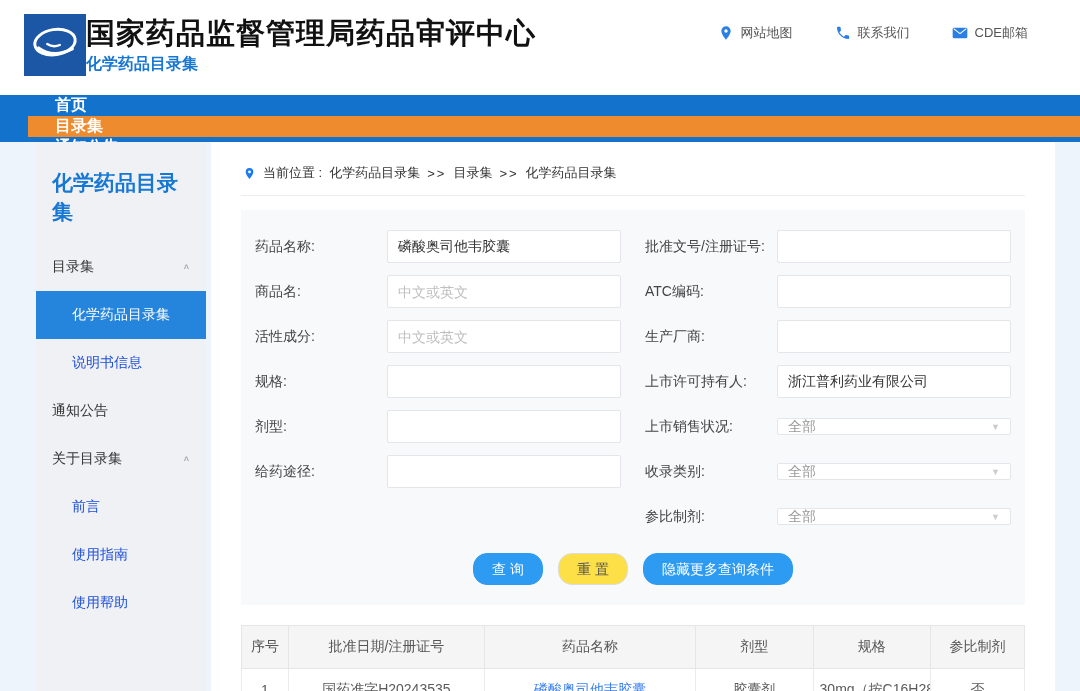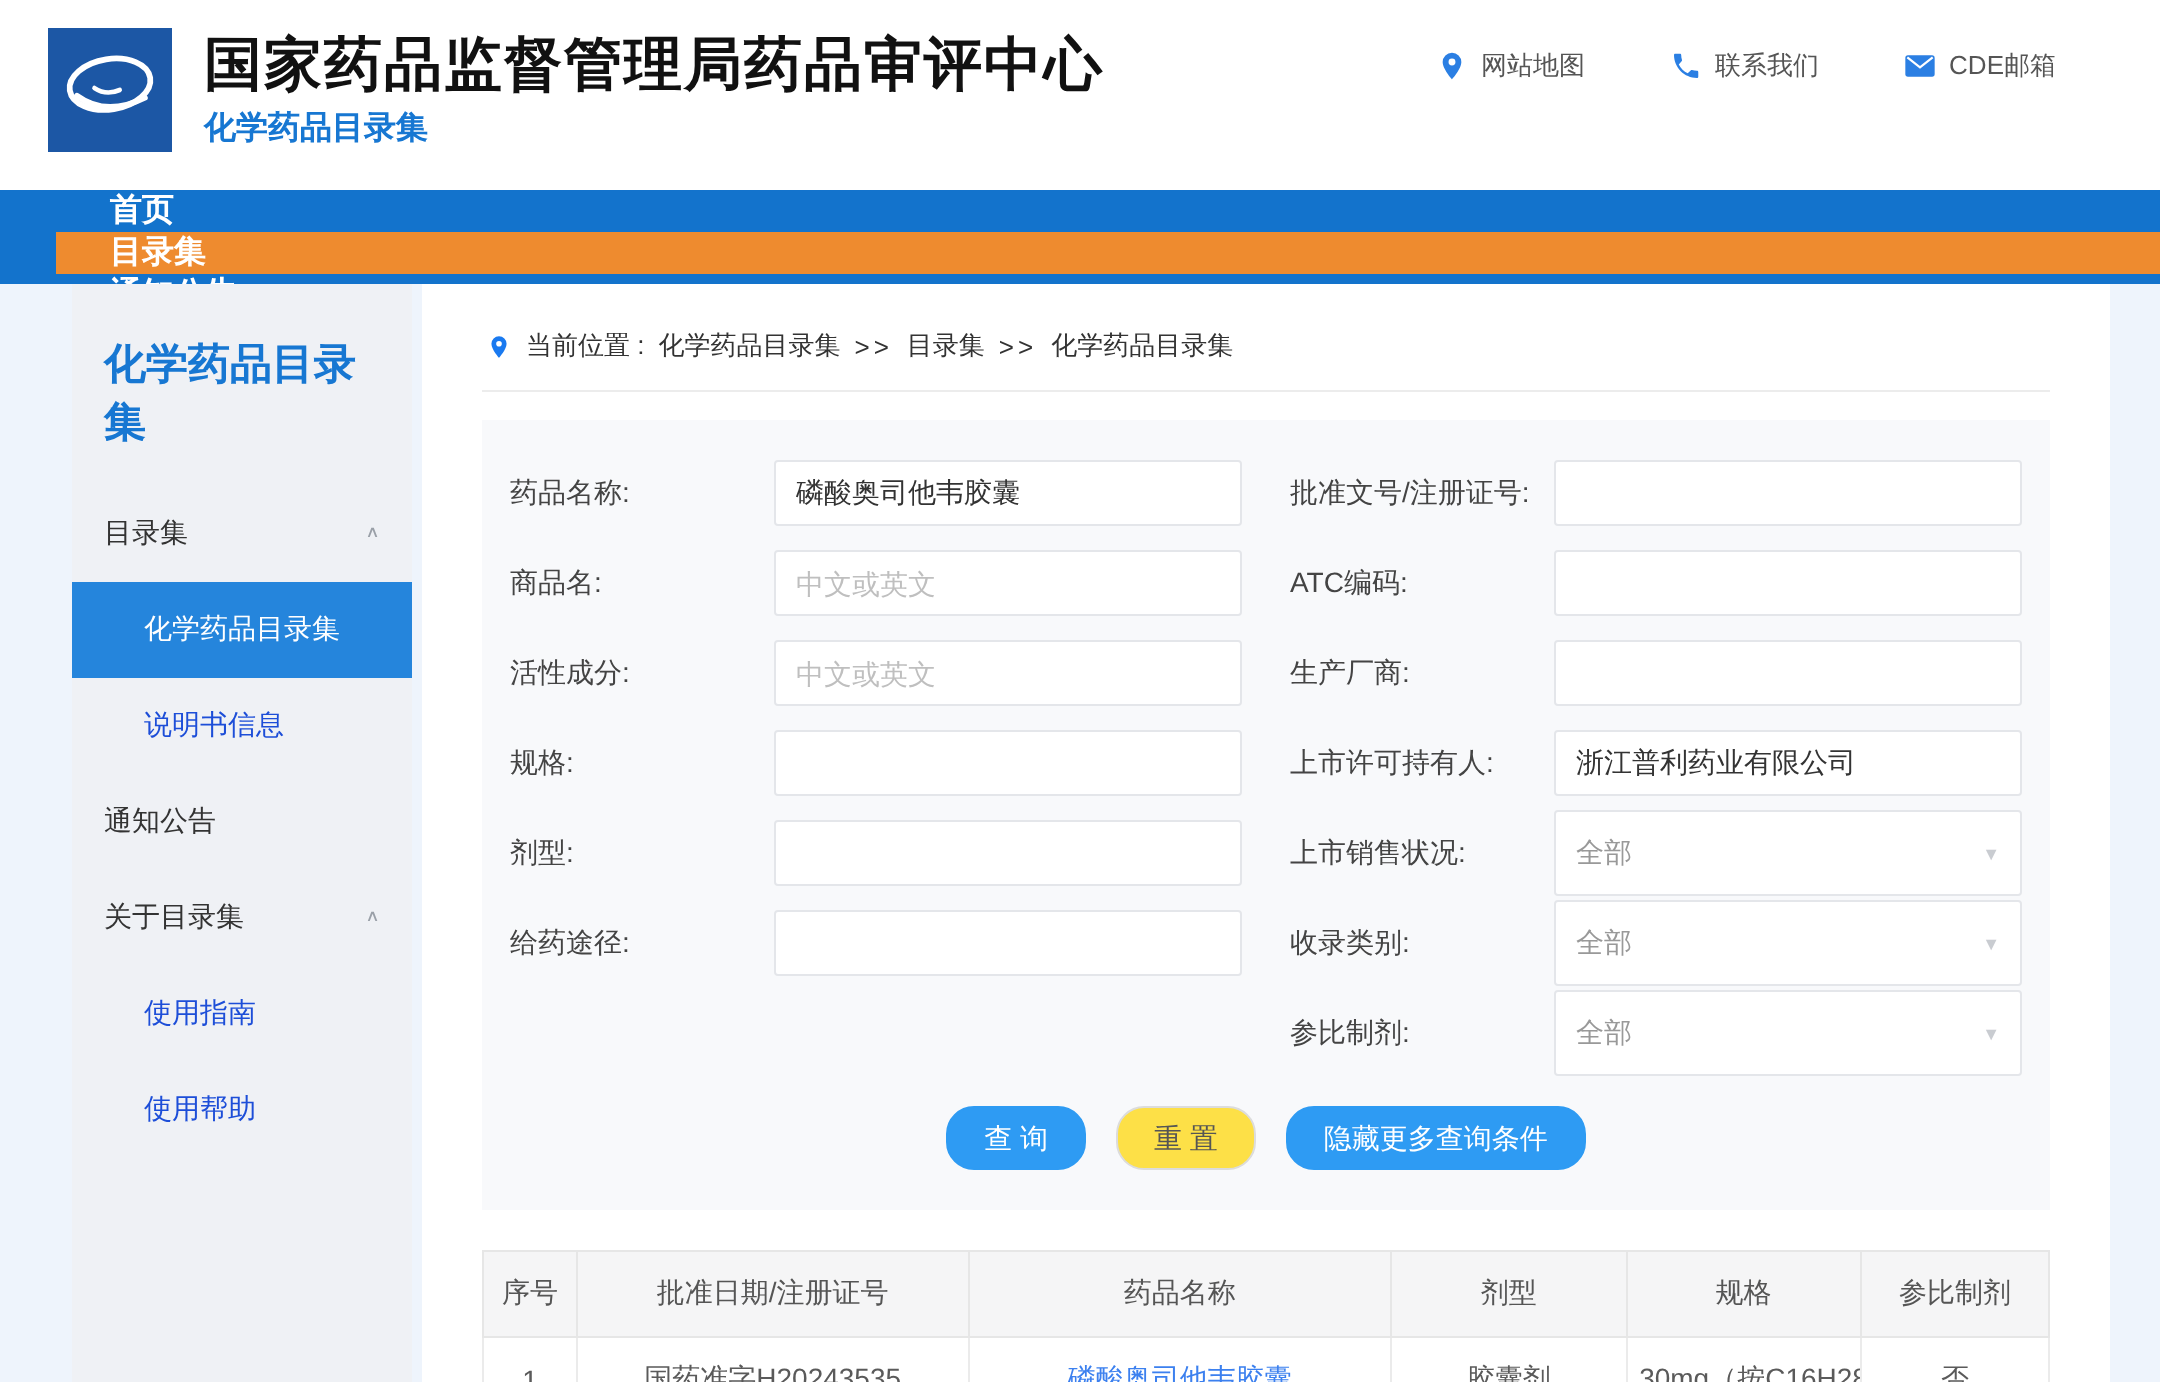--- a/index.html
+++ b/index.html
@@ -4,21 +4,21 @@
 <style>
   * { margin:0; padding:0; box-sizing:border-box; }
   html,body { width:1080px; height:691px; }
   body {
     font-family:"Liberation Sans","DejaVu Sans",sans-serif;
     background:#eef4fc; color:#333; overflow:hidden;
   }
   
   .site-header { background:#fff; height:95px; position:relative; padding:14px 0 0 24px; }
   .logo { width:62px; height:62px; display:block; float:left; }
-  .title-block { float:left; margin-left:16px; margin-top:2px; }
+  .title-block { float:left; margin-left:0; margin-top:2px; }
   .site-title { font-size:29px; font-weight:bold; color:#111; letter-spacing:1px; line-height:1.2; }
   .site-subtitle { font-size:16px; font-weight:bold; color:#1777d2; margin-top:3px; }
   .header-links { position:absolute; right:52px; top:24px; display:flex; gap:42px; }
   .header-link { display:flex; align-items:center; gap:7px; font-size:13px; color:#555; cursor:pointer; }
   .header-link svg { width:16px; height:16px; }
   
   .main-nav { background:#1373cc; height:47px; display:flex; align-items:stretch; padding-left:28px;flex-direction:column; }
   .nav-item { color:#fff; font-size:16px; font-weight:bold; display:flex; align-items:center; padding:0 27px; cursor:pointer; }
   .nav-item.active { background:#ee8b2f; }
   .nav-sep { width:1px; height:16px; background:rgba(255,255,255,.45); align-self:center; }
@@ -41,21 +41,21 @@
   .form-panel { background:#f8f9fb; margin-top:14px; padding:20px 14px 14px; }
   .form-grid { display:grid; grid-template-columns:1fr 1fr; column-gap:24px; }
   .f-row { display:flex; align-items:center; height:33px; margin-bottom:12px; }
   .f-label { width:132px; flex-shrink:0; text-align:left; padding-right:12px; font-size:14px; color:#444; }
   .f-input { flex:1; height:33px; background:#fff; border:1px solid #e4e6ea; border-radius:2px; padding:0 10px; font-size:14px; color:#333; font-family:inherit; outline:none; min-width:0; }
   .f-input::placeholder { color:#bfbfbf; }
   .date-wrap { flex:1; display:flex; align-items:center; min-width:0; }
   .date-input { width:96px; flex:none; }
   .date-sep { margin:0 9px; font-size:14px; color:#444; }
   .date-input2 { flex:1; width:auto; }
-  .f-select { flex:1; height:43px; background:#fff; border:1px solid #e4e6ea; border-radius:2px; padding:0 10px; font-size:14px; color:#999; display:flex; align-items:center; justify-content:space-between; cursor:pointer; }
+  .f-select { flex:1; height:17px; background:#fff; border:1px solid #e4e6ea; border-radius:2px; padding:0 10px; font-size:14px; color:#999; display:flex; align-items:center; justify-content:space-between; cursor:pointer; }
   .f-select .caret { color:#c9ccd1; font-size:9px; }
   .btn-row { display:flex; justify-content:center; gap:15px; padding:8px 0 6px; }
   .btn { font-size:14px; font-family:inherit; border-radius:14px; cursor:pointer; padding:0 18px; height:32px; line-height:30px; }
   .btn-primary { background:#2e9bf3; color:#fff; border:1px solid #2e9bf3; }
   .btn-plain { background:#fde047; color:#555; border:1px solid #dcdcdc; }
   
   .results { margin-top:20px; }
   table { width:100%; border-collapse:collapse; font-size:14px; table-layout:fixed; }
   th { background:#f5f5f6; color:#555; font-weight:normal; border:1px solid #e6e6e6; padding:12px 6px; text-align:center; white-space:nowrap; overflow:hidden; }
   td { border:1px solid #ebebeb; color:#5a5a5a; padding:12px 6px; text-align:center; white-space:nowrap; overflow:hidden; }
@@ -120,20 +120,21 @@
     </div>
     <div class="side-sub selected">化学药品目录集</div>
     <div class="side-sub">说明书信息</div>
     <div class="side-item">
       <span>通知公告</span>
     </div>
     <div class="side-item">
       <span>关于目录集</span>
       <span class="chev">∧</span>
     </div>
+    <div class="side-sub">前言</div>
     <div class="side-sub">使用指南</div>
     <div class="side-sub">使用帮助</div>
   </div>
 
   <div class="main-panel">
 
     <div class="breadcrumb">
       <svg viewBox="0 0 24 24" fill="#1a7af0">
           <path d="M12 2a7 7 0 0 0-7 7c0 5.2 7 13 7 13s7-7.8 7-13a7 7 0 0 0-7-7zm0 9.6A2.6 2.6 0 1 1 12 6.4a2.6 2.6 0 0 1 0 5.2z"></path>
         </svg>

